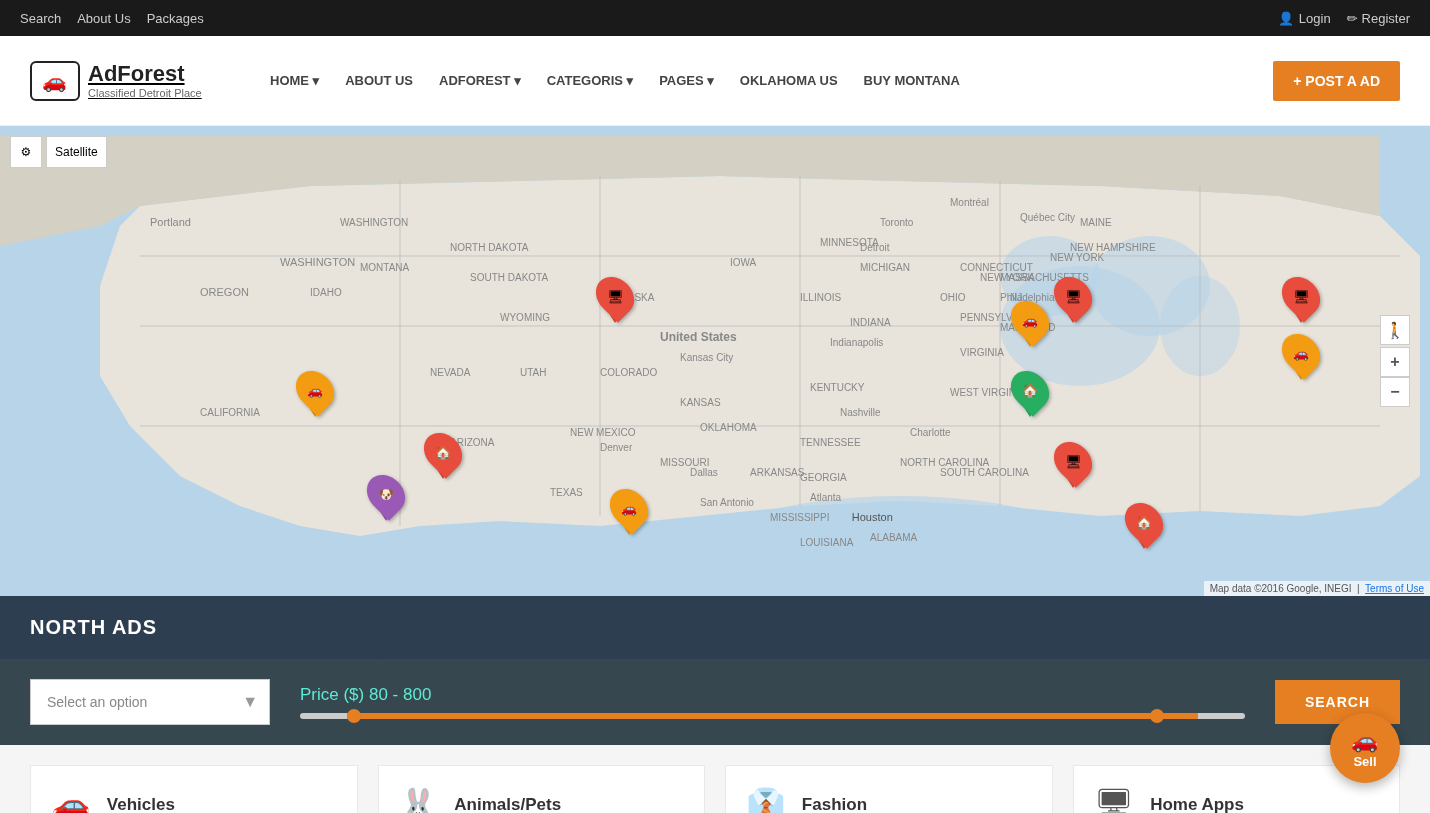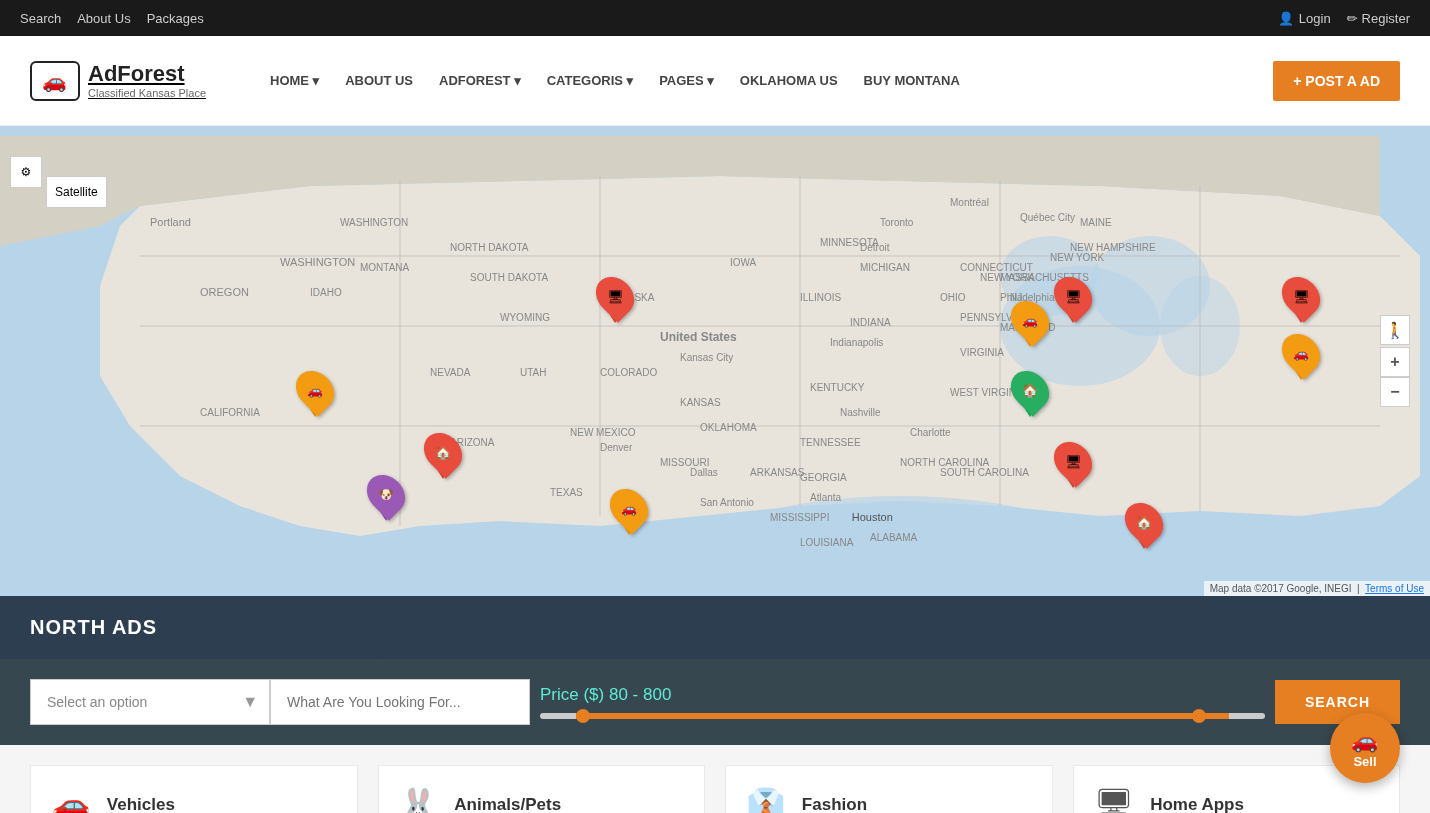--- a/index.html
+++ b/index.html
@@ -75,21 +75,20 @@
     }
     .map-ctrl-btn {
       background: #fff; border: 1px solid #ccc;
       width: 32px; height: 32px;
       display: flex; align-items: center; justify-content: center;
       cursor: pointer; font-size: 12px;
     }
     .satellite-btn {
       padding: 4px 8px; font-size: 12px; white-space: nowrap;
       width: auto;
-      margin-top: 40px;
     }
 
     .map-zoom-controls {
       position: absolute;
       right: 20px; top: 50%;
       transform: translateY(-50%);
       display: flex; flex-direction: column;
     }
     .zoom-btn {
       background: #fff; border: 1px solid #ccc;
@@ -128,20 +127,21 @@
     }
     .browse-title {
       color: #fff; font-size: 20px; font-weight: bold; letter-spacing: 1px;
     }
 
     .search-row {
       background: #37474f;
       padding: 20px 30px;
       display: flex;
       align-items: center;
+      gap: 20px;
     }
 
     .select-wrapper {
       position: relative; flex: 0 0 240px;
     }
     .select-wrapper select {
       width: 100%; padding: 14px 40px 14px 16px;
       border: 1px solid #ccc; background: #fff;
       font-size: 14px; color: #888;
       appearance: none; cursor: pointer;
@@ -242,21 +242,21 @@
       <span>Register</span>
     </a>
   </div>
 </div>
 
 <div class="header">
   <div class="logo-area">
     <div class="logo-icon">🚗</div>
     <div class="logo-text">
       <div class="brand">AdForest</div>
-      <div class="sub">Classified Kansas Place</div>
+      <div class="sub">Classified Detroit Place</div>
     </div>
   </div>
   <nav>
     <a>HOME ▾</a>
     <a>ABOUT US</a>
     <a>ADFOREST ▾</a>
     <a>CATEGORIS ▾</a>
     <a>PAGES ▾</a>
     <a>OKLAHOMA US</a>
     <a>BUY MONTANA</a>
@@ -477,21 +477,21 @@
   </div>
 
   
   <div class="map-zoom-controls">
     <div class="zoom-human">🚶</div>
     <div class="zoom-btn">+</div>
     <div class="zoom-btn">−</div>
   </div>
 
   <div class="map-attribution">
-    <span>Map data ©2017 Google, INEGI</span>
+    <span>Map data ©2016 Google, INEGI</span>
     &nbsp;|&nbsp;
     <span style="cursor:pointer;color:#1a73e8;text-decoration:underline;">Terms of Use</span>
   </div>
 </div>
 
 <div class="browse-section">
   <div class="browse-header">
     <div class="browse-title-area">
       <div class="browse-title">NORTH ADS</div>
     </div>
@@ -502,23 +502,20 @@
       <select>
         <option value="">Select an option</option>
         <option>Vehicles</option>
         <option>Animals/Pets</option>
         <option>Fashion</option>
         <option>Home Apps</option>
       </select>
       <span class="select-arrow">▼</span>
     </div>
 
-    <div class="search-input-wrapper">
-      <input type="text" placeholder="What Are You Looking For..." style="">
-    </div>
 
     <div class="price-range-wrapper">
       <div class="price-label">Price ($) 80 - 800</div>
       <div class="range-track">
         <div class="range-fill"></div>
         <div class="range-thumb" style="left:5%;"></div>
         <div class="range-thumb" style="left:90%;"></div>
       </div>
     </div>
 

